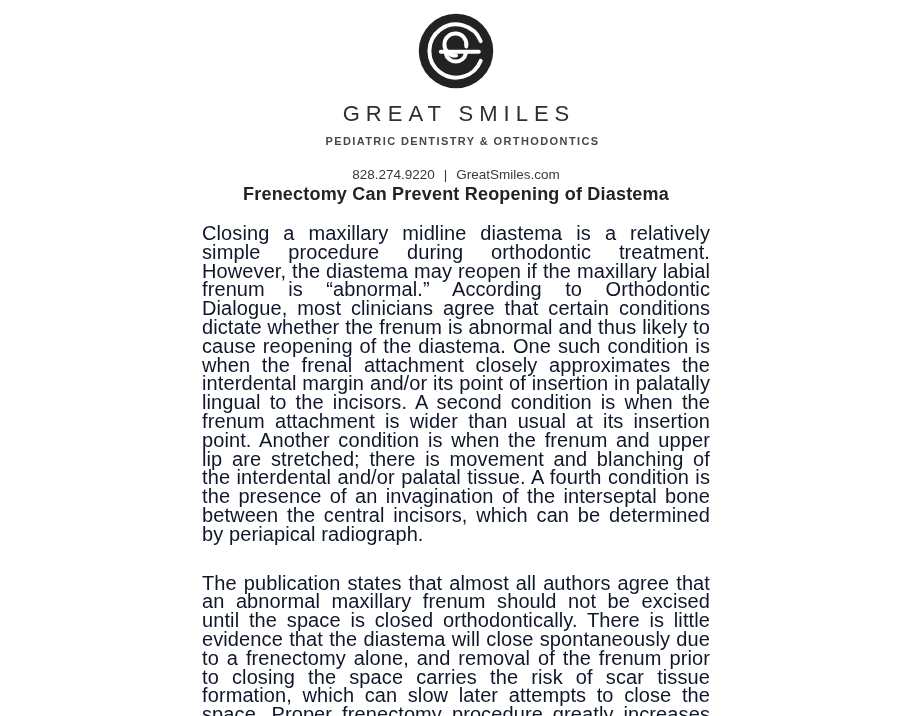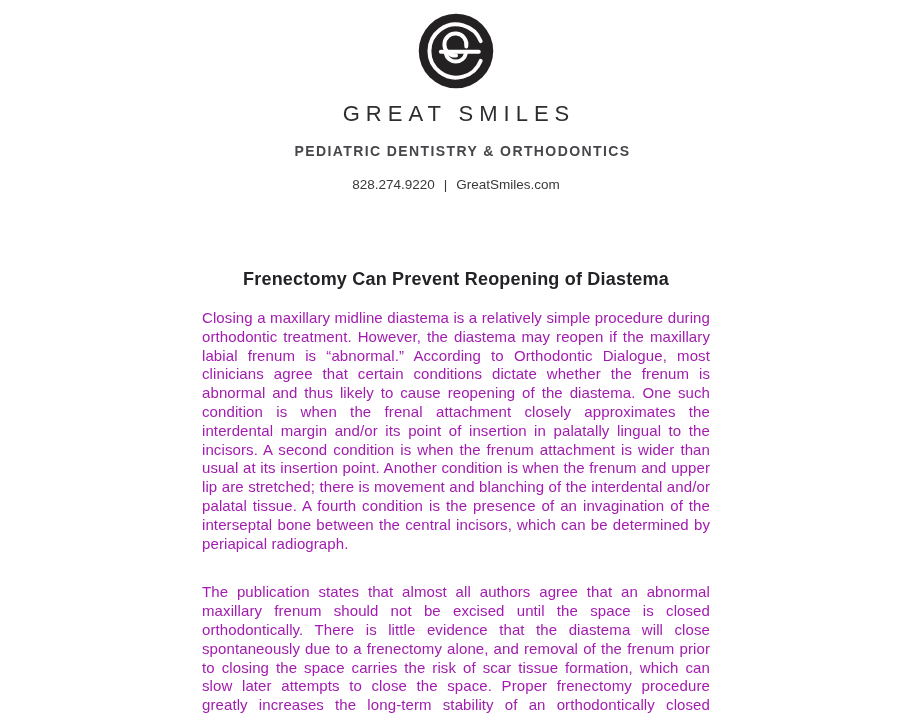--- a/index.html
+++ b/index.html
@@ -21,22 +21,22 @@
   .brand-name {
     margin-top: 13px;
     font-size: 22px;
     font-weight: normal;
     letter-spacing: 6px;
     padding-left: 6px; 
     color: #2e2e30;
     line-height: 24px;
   }
   .brand-tagline {
-    margin-top: 20px;
-    font-size: 14px;
+    margin-top: 10px;
+    font-size: 11px;
     font-weight: bold;
     letter-spacing: 1.4px;
     padding-left: 13px;
     color: #47474b;
     line-height: 11px;
   }
   .contact-line {
     margin-top: 20px;
     font-size: 13.5px;
     color: #39393d;
@@ -45,32 +45,31 @@
   .contact-separator {
     display: inline-block;
     margin: 0 9px;
     color: #39393d;
   }
   .article {
     width: 508px;
     margin: 0 auto;
   }
   .article-title {
-    margin-top: 75px;
     font-size: 18px;
     font-weight: bold;
     text-align: center;
     color: #232226;
     letter-spacing: 0.2px;
     line-height: 22px;
   }
   .article-paragraph {
-    font-size: 15px;
+    font-size: 20px;
     line-height: 18.8px;
-    color: #a21caf;
+    color: #0f172a;
     text-align: justify;
     letter-spacing: 0.1px;
   }
   .article-paragraph.first { margin-top: 19px; }
   .article-paragraph.second { margin-top: 30px; }
 </style>
 </head>
 <body>
 
 <div class="page">

